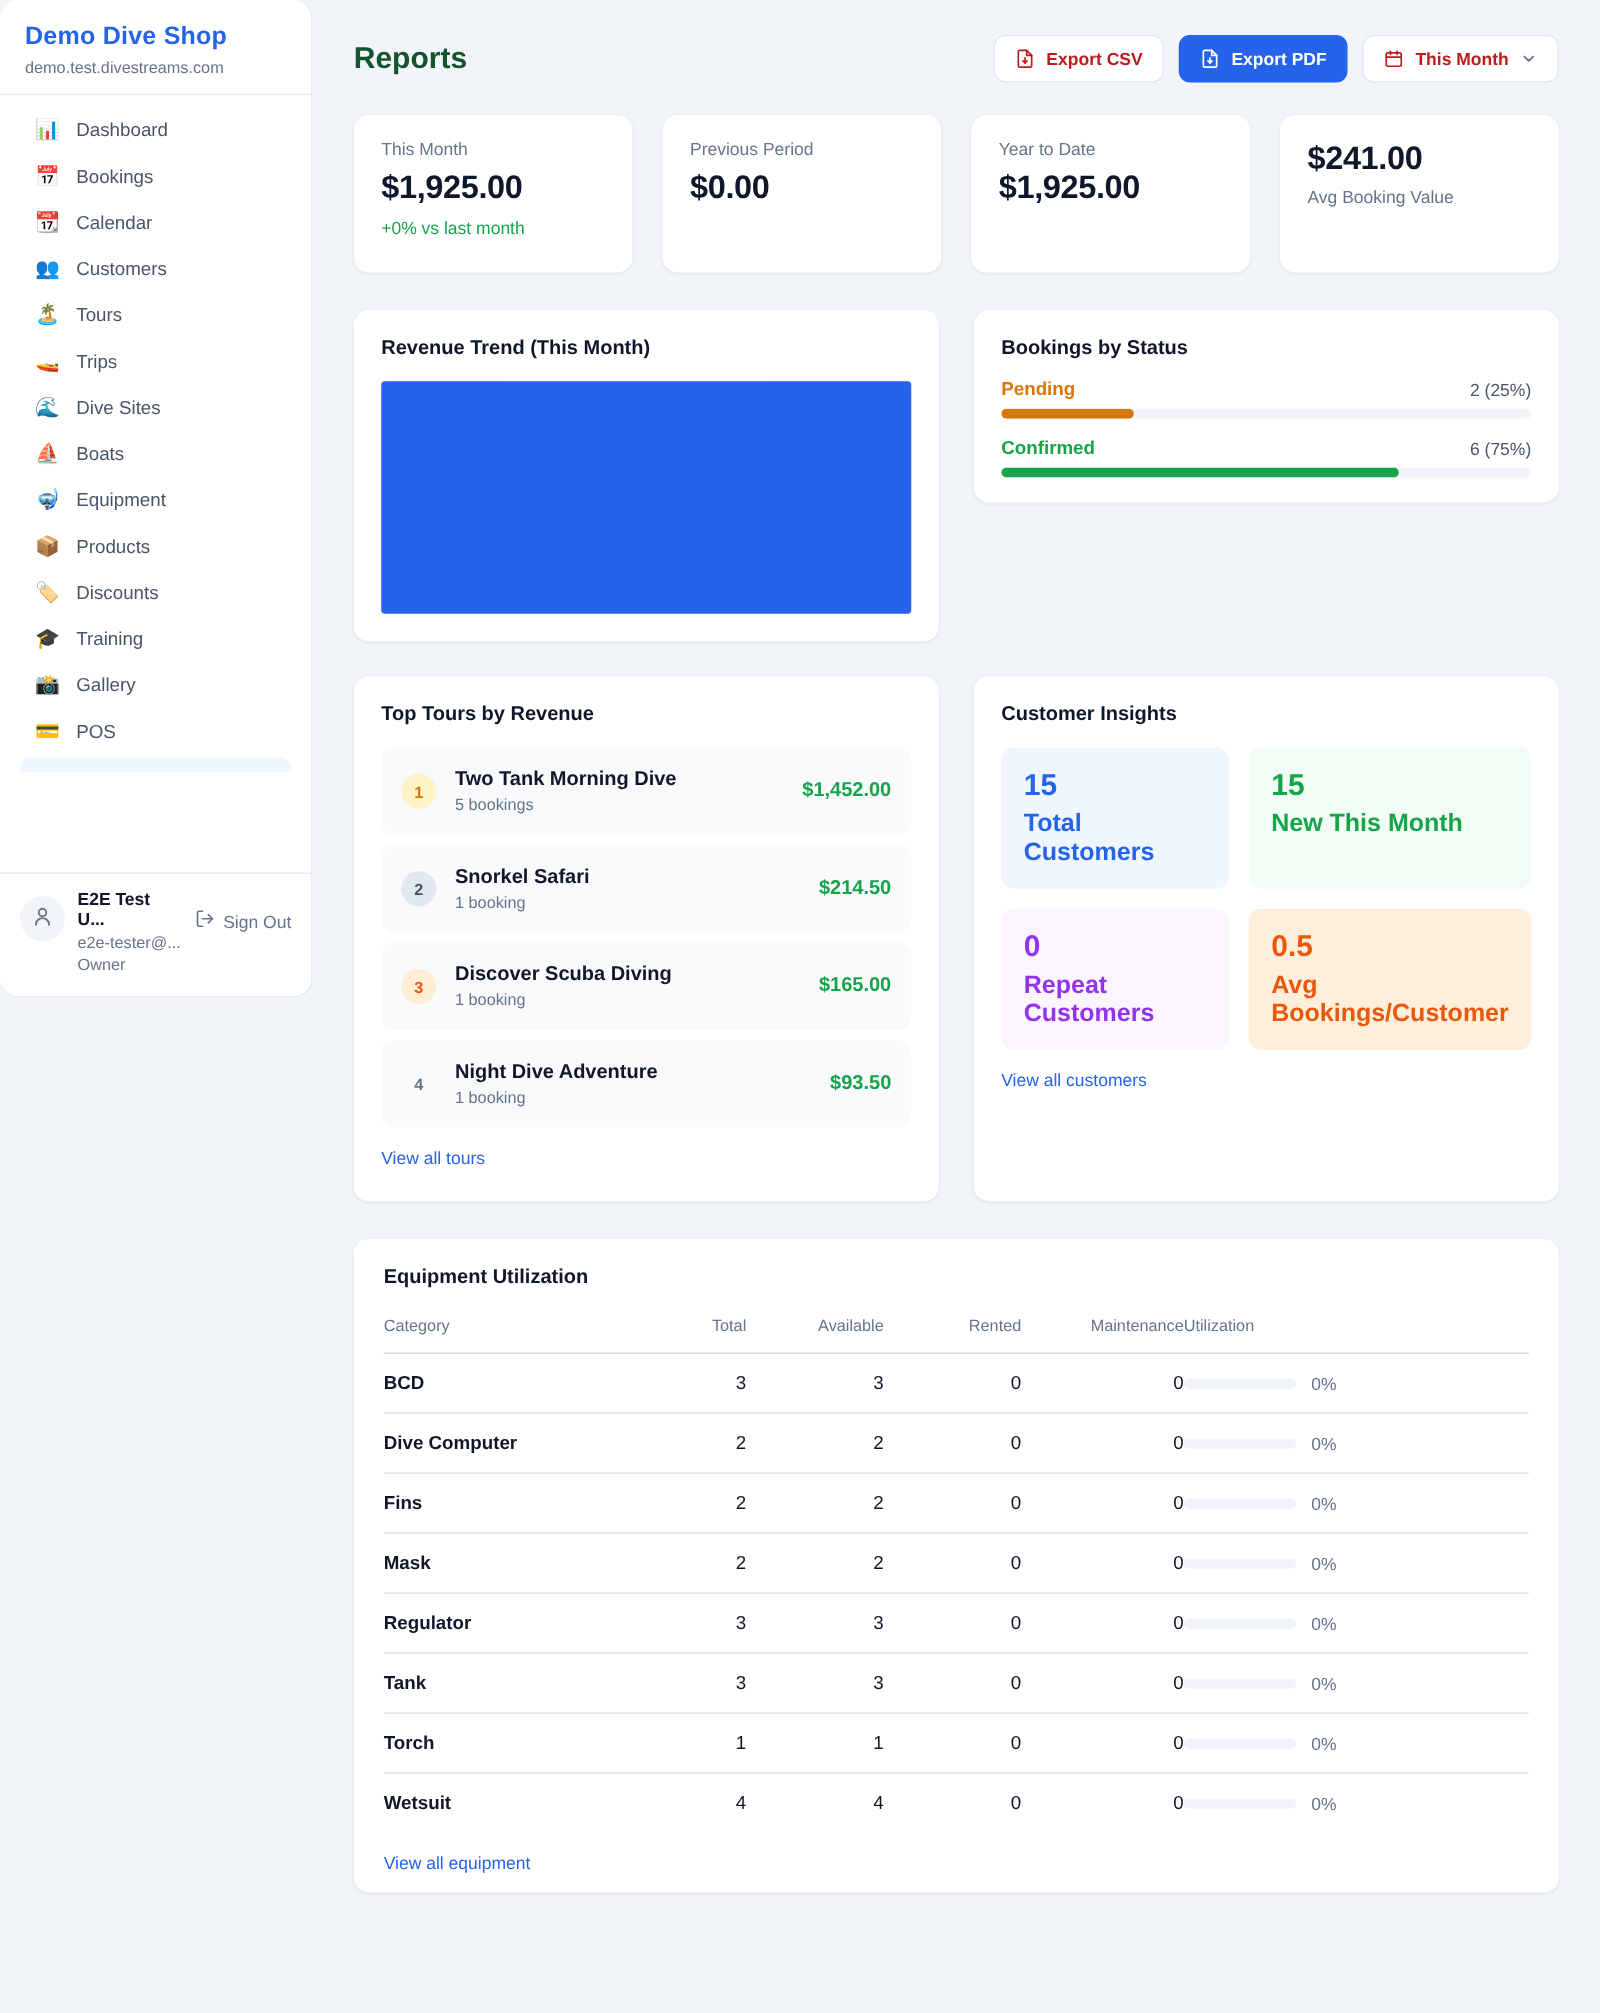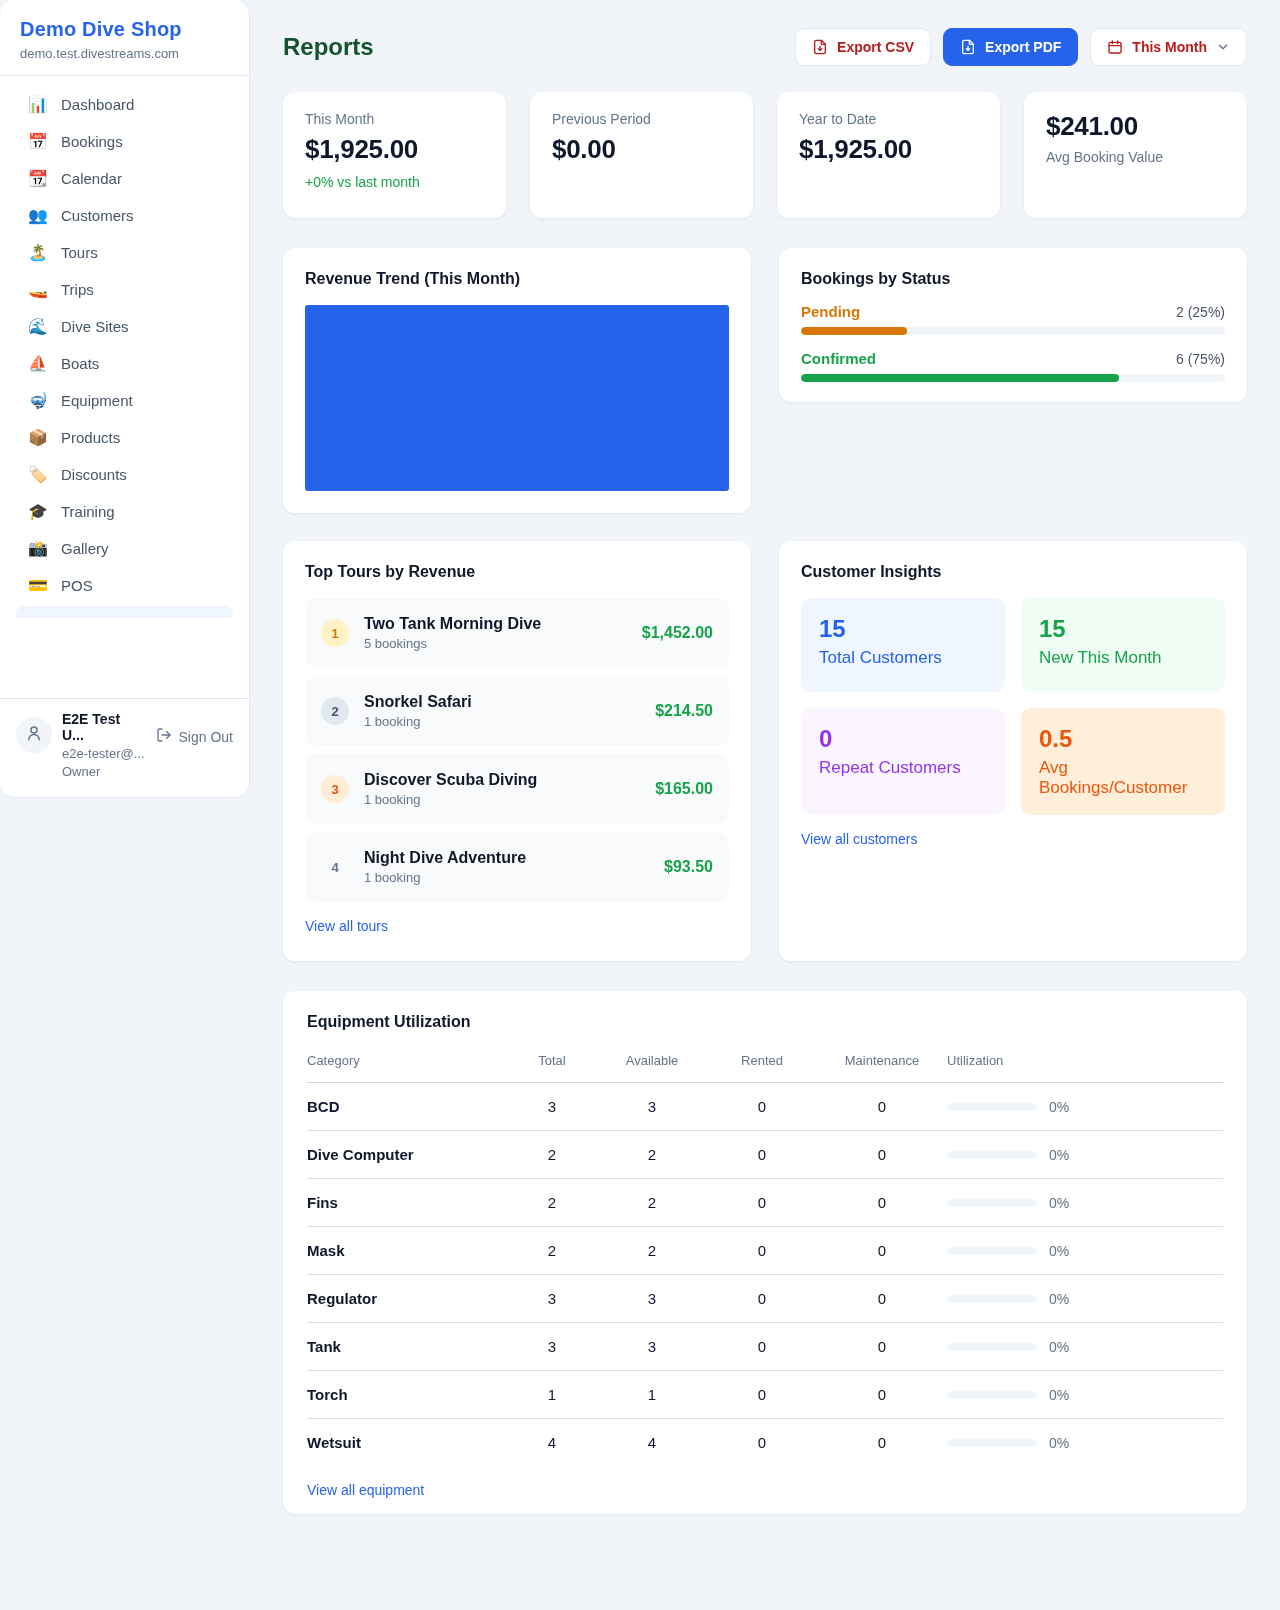--- a/index.html
+++ b/index.html
@@ -109,29 +109,29 @@
   .tour-rank[data-rank="2"] { background:#e2e8f0; color:#475569; }
   .tour-rank[data-rank="3"] { background:#ffedd5; color:#ea580c; }
   .tour-name { font-size:16px; font-weight:700; color:#0f172a; }
   .tour-bookings { font-size:13px; color:#64748b; margin-top:3px; }
   .tour-revenue { margin-left:auto; font-size:16px; font-weight:700; color:#16a34a; }
   .view-link { display:block; color:#2563eb; font-size:14px; margin-top:16px; cursor:pointer; text-decoration:none; }
   .insights-card { padding:22px; min-height:420px; }
   .insight-grid { display:grid; grid-template-columns:1fr 1fr; gap:16px; margin-top:17px; }
   .insight-tile { border-radius:10px; padding:17px 18px; min-height:94px; }
   .insight-value { font-size:24px; font-weight:800; }
-  .insight-label { font-size:17px; margin-top:5px; }
+  .insight-label { font-size:20px; margin-top:5px;font-weight:bold; }
   
   .equipment-card { margin-top:30px; margin-bottom:77px; padding:22px 24px 16px; }
   table.equip { width:100%; border-collapse:collapse; margin-top:12px; table-layout:fixed; }
   table.equip th {
     font-size:13px; font-weight:500; color:#64748b; text-align:left;
     padding:10px 0 14px; border-bottom:1px solid #cbd5e1;
   }
-  table.equip th.c, table.equip td.c { text-align:center; }
+  table.equip th.c, table.equip td.c { text-align:right; }
   table.equip td {
     padding:15px 0; border-bottom:1px solid #d7dee6; font-size:15px; color:#0f172a;
   }
   table.equip tr:last-child td { border-bottom:none; }
   td.cat { font-weight:700; }
   td.avail { color:#16a34a; }
   td.rent { color:#2563eb; }
   td.maint { color:#ea580c; }
   .util { display:flex; align-items:center; gap:12px; }
   .util-track { width:90px; height:8px; background:#f1f5f9; border-radius:4px; overflow:hidden; }

